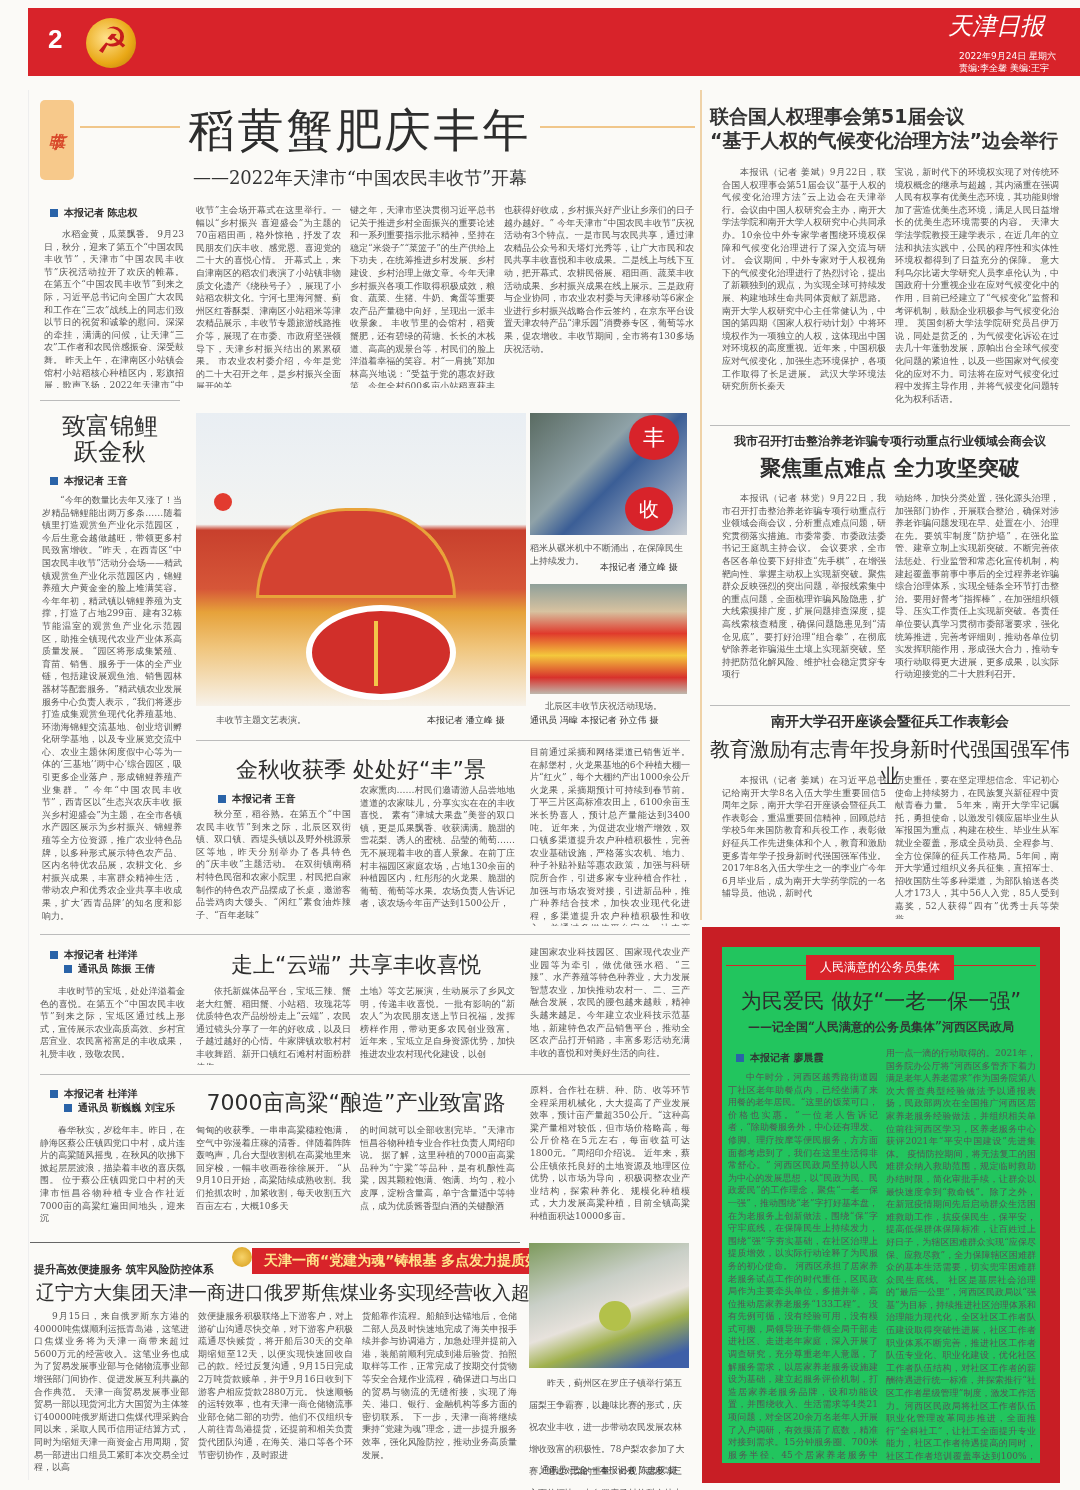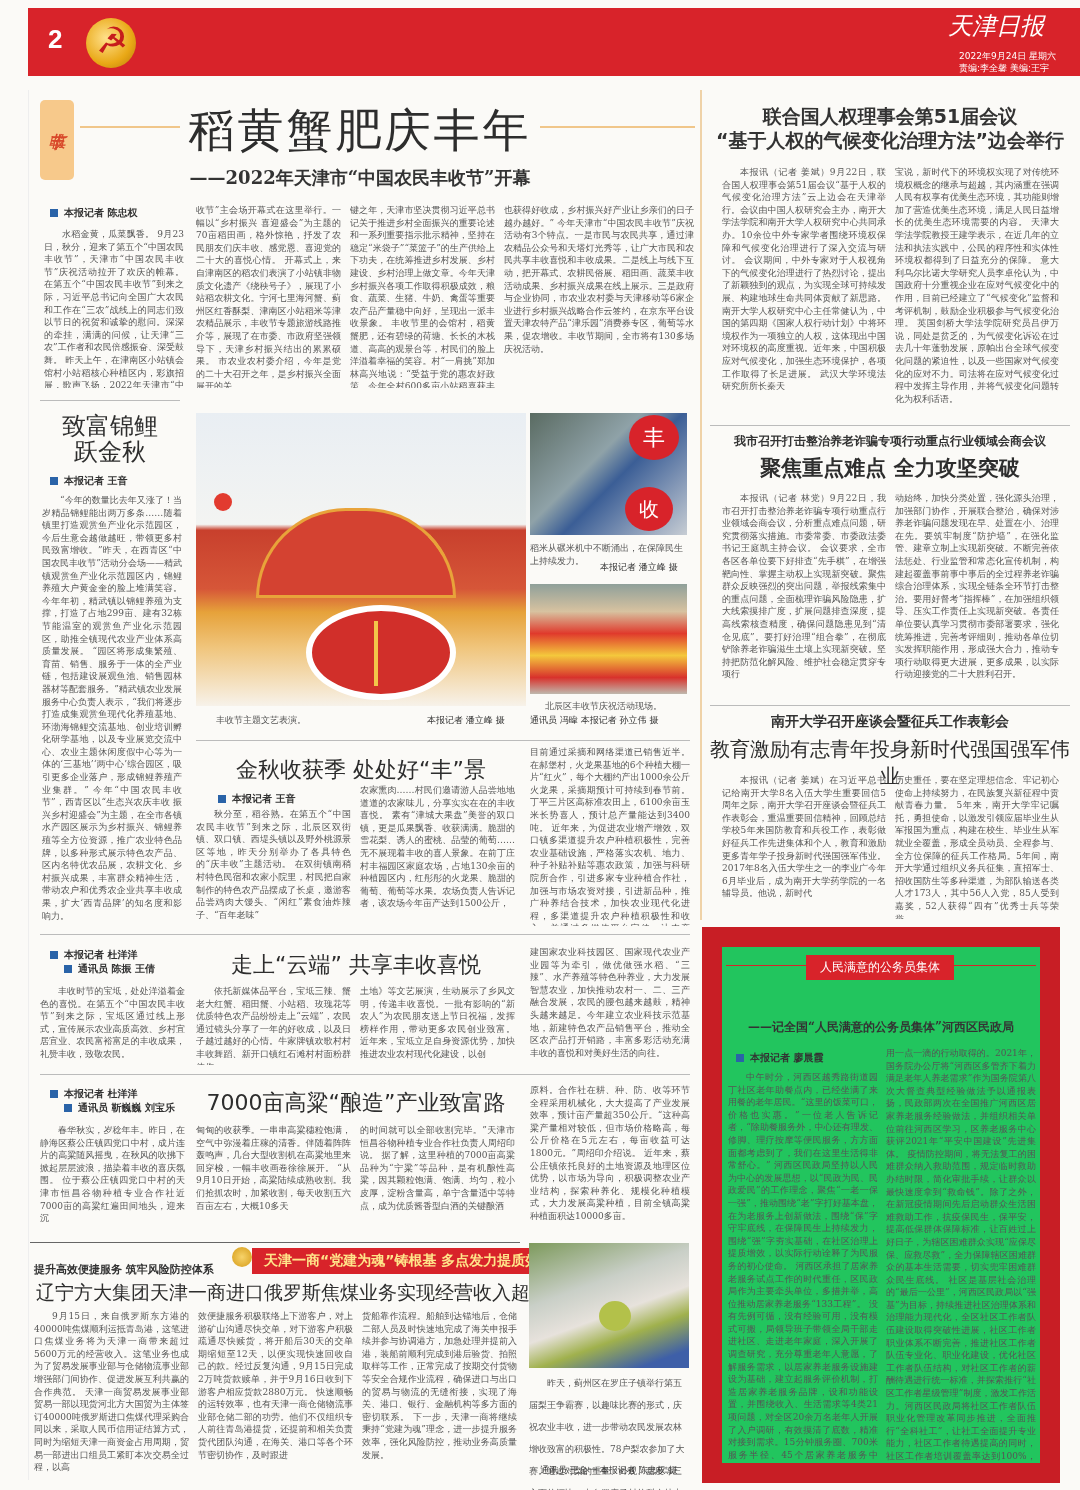--- a/index.html
+++ b/index.html
@@ -8,26 +8,26 @@
 .masthead{left:28px;top:8px;width:1052px;height:68px;background:#d8232a;color:#fff}
 .masthead .pno{position:absolute;left:20px;top:16px;font-size:26px;font-weight:bold;font-family:"Liberation Sans",sans-serif}
 .masthead .emblem{position:absolute;left:58px;top:10px;width:50px;height:50px;border-radius:50%;background:radial-gradient(circle at 40% 40%,#ffe08a,#e9a816 60%,#b57708);}
 .masthead .emblem:after{content:"☭";position:absolute;left:10px;top:2px;font-size:36px;color:#c61c1c}
 .masthead .mtitle{position:absolute;left:152px;top:6px;font-size:44px;letter-spacing:2px;font-family:"DejaVu Sans",sans-serif}
 .masthead .paper{position:absolute;right:36px;top:2px;font-size:24px;font-style:italic;font-family:"DejaVu Serif",serif}
 .masthead .meta{position:absolute;right:24px;top:42px;font-size:9px;line-height:12px;}
 .festtag{left:40px;top:100px;width:34px;height:80px;background:#f7c98b;border-radius:5px;color:#d8482a;font-size:17px;font-style:italic;text-align:center;line-height:25px;font-family:"DejaVu Serif",serif;padding-top:2px}
 .hline{height:2px;background:#f0c68a}
 .bigtitle{font-size:46px;color:#2d2d2d;letter-spacing:3px;font-family:"DejaVu Sans",sans-serif}
-.subtitle{font-size:18px;font-weight:bold;color:#333;font-family:"DejaVu Serif",serif}
+.subtitle{font-size:18px;font-weight:normal;color:#333;font-family:"DejaVu Serif",serif}
 .byline{font-size:10px;font-weight:bold;color:#333}
 .byline:before{content:"";display:inline-block;width:8px;height:8px;background:#2a63a8;margin-right:6px;vertical-align:-1px}
 .body{font-size:9px;line-height:12.6px;color:#555;text-align:justify;font-family:"DejaVu Serif",serif;overflow:hidden}
 .body p{text-indent:2em}
-.h2{font-size:19px;font-weight:bold;text-align:center;color:#333}
+.h2{font-size:19px;font-weight:bold;text-align:left;color:#333}
 .h3{font-size:22px;color:#2d2d2d;text-align:center}
 .kicker{font-size:14px;font-weight:bold;text-align:center;color:#333;font-family:"DejaVu Serif",serif}
 .rule{height:1px;background:#bbb}
 .vrule{width:1px;background:#e5d9c7}
 .photo{overflow:hidden}
 .caption{font-size:9px;color:#555;font-family:"DejaVu Serif",serif}
 .credit{font-size:9px;font-weight:normal;color:#333}
 .box{left:702px;top:927px;width:358px;height:556px;border:20px solid #c81e25;background:#22c55e}
 .boxtag{background:#d8232a;color:#fff;font-size:12px;padding:4px 14px}
 .band{background:#d8232a;color:#ffe58a;font-size:14px;font-weight:bold;padding:4px 12px;border-radius:0 10px 10px 0}
@@ -193,20 +193,21 @@
 <div class="abs body" style="left:722px;top:774px;width:164px;height:145px">
     <p>本报讯（记者 姜斌）在习近平总书记给南开大学8名入伍大学生重要回信5周年之际，南开大学召开座谈会暨征兵工作表彰会，重温重要回信精神，回顾总结学校5年来国防教育和兵役工作，表彰做好征兵工作先进集体和个人，教育和激励更多青年学子投身新时代强国强军伟业。 2017年8名入伍大学生之一的李业广今年6月毕业后，成为南开大学药学院的一名辅导员。他说，新时代</p>
   </div>
 <div class="abs body" style="left:895px;top:774px;width:164px;height:145px">
     <p style="text-indent:0">历史重任，要在坚定理想信念、牢记初心使命上持续努力，在民族复兴新征程中贡献青春力量。 5年来，南开大学牢记嘱托，勇担使命，以激发引领应届毕业生从军报国为重点，构建在校生、毕业生从军就业全覆盖，形成全员动员、全程参与、全方位保障的征兵工作格局。5年间，南开大学通过组织义务兵征集，直招军士、招收国防生等多种渠道，为部队输送各类人才173人，其中56人入党，85人受到嘉奖，52人获得“四有”优秀士兵等荣誉。</p>
   </div>
 
 <div class="abs box">
   <div style="position:absolute;left:4px;top:18px;width:310px;height:1px;background:#d8232a"></div>
   <div class="boxtag" style="position:absolute;left:84px;top:8px">人民满意的公务员集体</div>
+  <div style="position:absolute;left:0;top:40px;width:318px;text-align:center;font-size:21px;color:#2d2d2d">为民爱民 做好“一老一保一强”</div>
   <div style="position:absolute;left:0;top:72px;width:318px;text-align:center;font-size:12px;font-weight:bold;font-family:'DejaVu Serif',serif;color:#333">——记全国“人民满意的公务员集体”河西区民政局</div>
   <div class="byline" style="position:absolute;left:14px;top:104px">本报记者 廖晨霞</div>
   <div class="body" style="position:absolute;left:6px;top:124px;width:150px;height:390px">
       <p>中午时分，河西区越秀路街道园丁社区老年助餐点内，已经坐满了来用餐的老年居民。“这里的饭菜可口，价格也实惠。”一位老人告诉记者，“除助餐服务外，中心还有理发、修脚、理疗按摩等便民服务，方方面面都考虑到了，我们在这里生活得非常舒心。” 河西区民政局坚持以人民为中心的发展思想，以“民政为民、民政爱民”的工作理念，聚焦“一老一保一强”，推动围绕“老”字打好基本盘，在为老服务上创新做法，围绕“保”字守牢底线，在保障民生上持续发力，围绕“强”字夯实基础，在社区治理上提质增效，以实际行动诠释了为民服务的初心使命。 河西区承担了居家养老服务试点工作的时代重任，区民政局作为主要牵头单位，多措并举，高位推动居家养老服务“133工程”。 没有先例可循，没有经验可用，没有模式可搬，局领导班子带领全局干部走进社区、走进老年家庭，深入开展了调查研究，充分尊重老年人意愿，了解服务需求，以居家养老服务设施建设为基础，建立起服务评价机制，打造居家养老服务品牌，设和功能设置，并围绕收入、生活需求等4类21项问题，对全区20余万名老年人开展了入户调研，有效摸清了底数，精准对接到需求。15分钟服务圈、700米服务半径、45个居家养老服务中心……一串串数字，都是河西民政人</p>
     </div>
   <div class="body" style="position:absolute;left:164px;top:100px;width:150px;height:414px">
       <p style="text-indent:0">用一点一滴的行动取得的。2021年，国务院办公厅将“河西区多管齐下着力满足老年人养老需求”作为国务院第八次大督查典型经验做法予以通报表扬，民政部两次在全国推广河西区居家养老服务经验做法，并组织相关单位前往河西区学习，区养老服务中心获评2021年“平安中国建设”先进集体。 疫情防控期间，将无法复工的困难群众纳入救助范围，规定临时救助办结时限，简化审批手续，让群众以最快速度拿到“救命钱”。除了之外，在新冠疫情期间先后启动群众生活困难救助工作，抗疫保民生，保平安，提高低保群体保障标准，让百姓过上好日子，为辖区困难群众实现“应保尽保、应救尽救”，全力保障辖区困难群众的基本生活需要，切实兜牢困难群众民生底线。 社区是基层社会治理的“最后一公里”，河西区民政局以“强基”为目标，持续推进社区治理体系和治理能力现代化，全区社区工作者队伍建设取得突破性进展，社区工作者职业体系不断完善，推进社区工作者队伍专业化、职业化建设，优化社区工作者队伍结构，对社区工作者的薪酬待遇进行统一标准，并探索推行“社区工作者星级管理”制度，激发工作活力。河西区民政局将社区工作者队伍职业化管理改革同步推进，全面推行“全科社工”，让社工全面提升专业能力，社区工作者待遇提高的同时，社区工作者培训覆盖率达到100%，转为事业编，在全体社区工作者队伍中形成了争先进、扛红旗的浓厚氛围。通过赋能社工队伍，增强“立身”本领，几年来，“今日我当班”等基层治理品牌，已成为河西独特的社区治理名片，赢得了居民信任和认可。</p>
     </div>
 </div>
 

